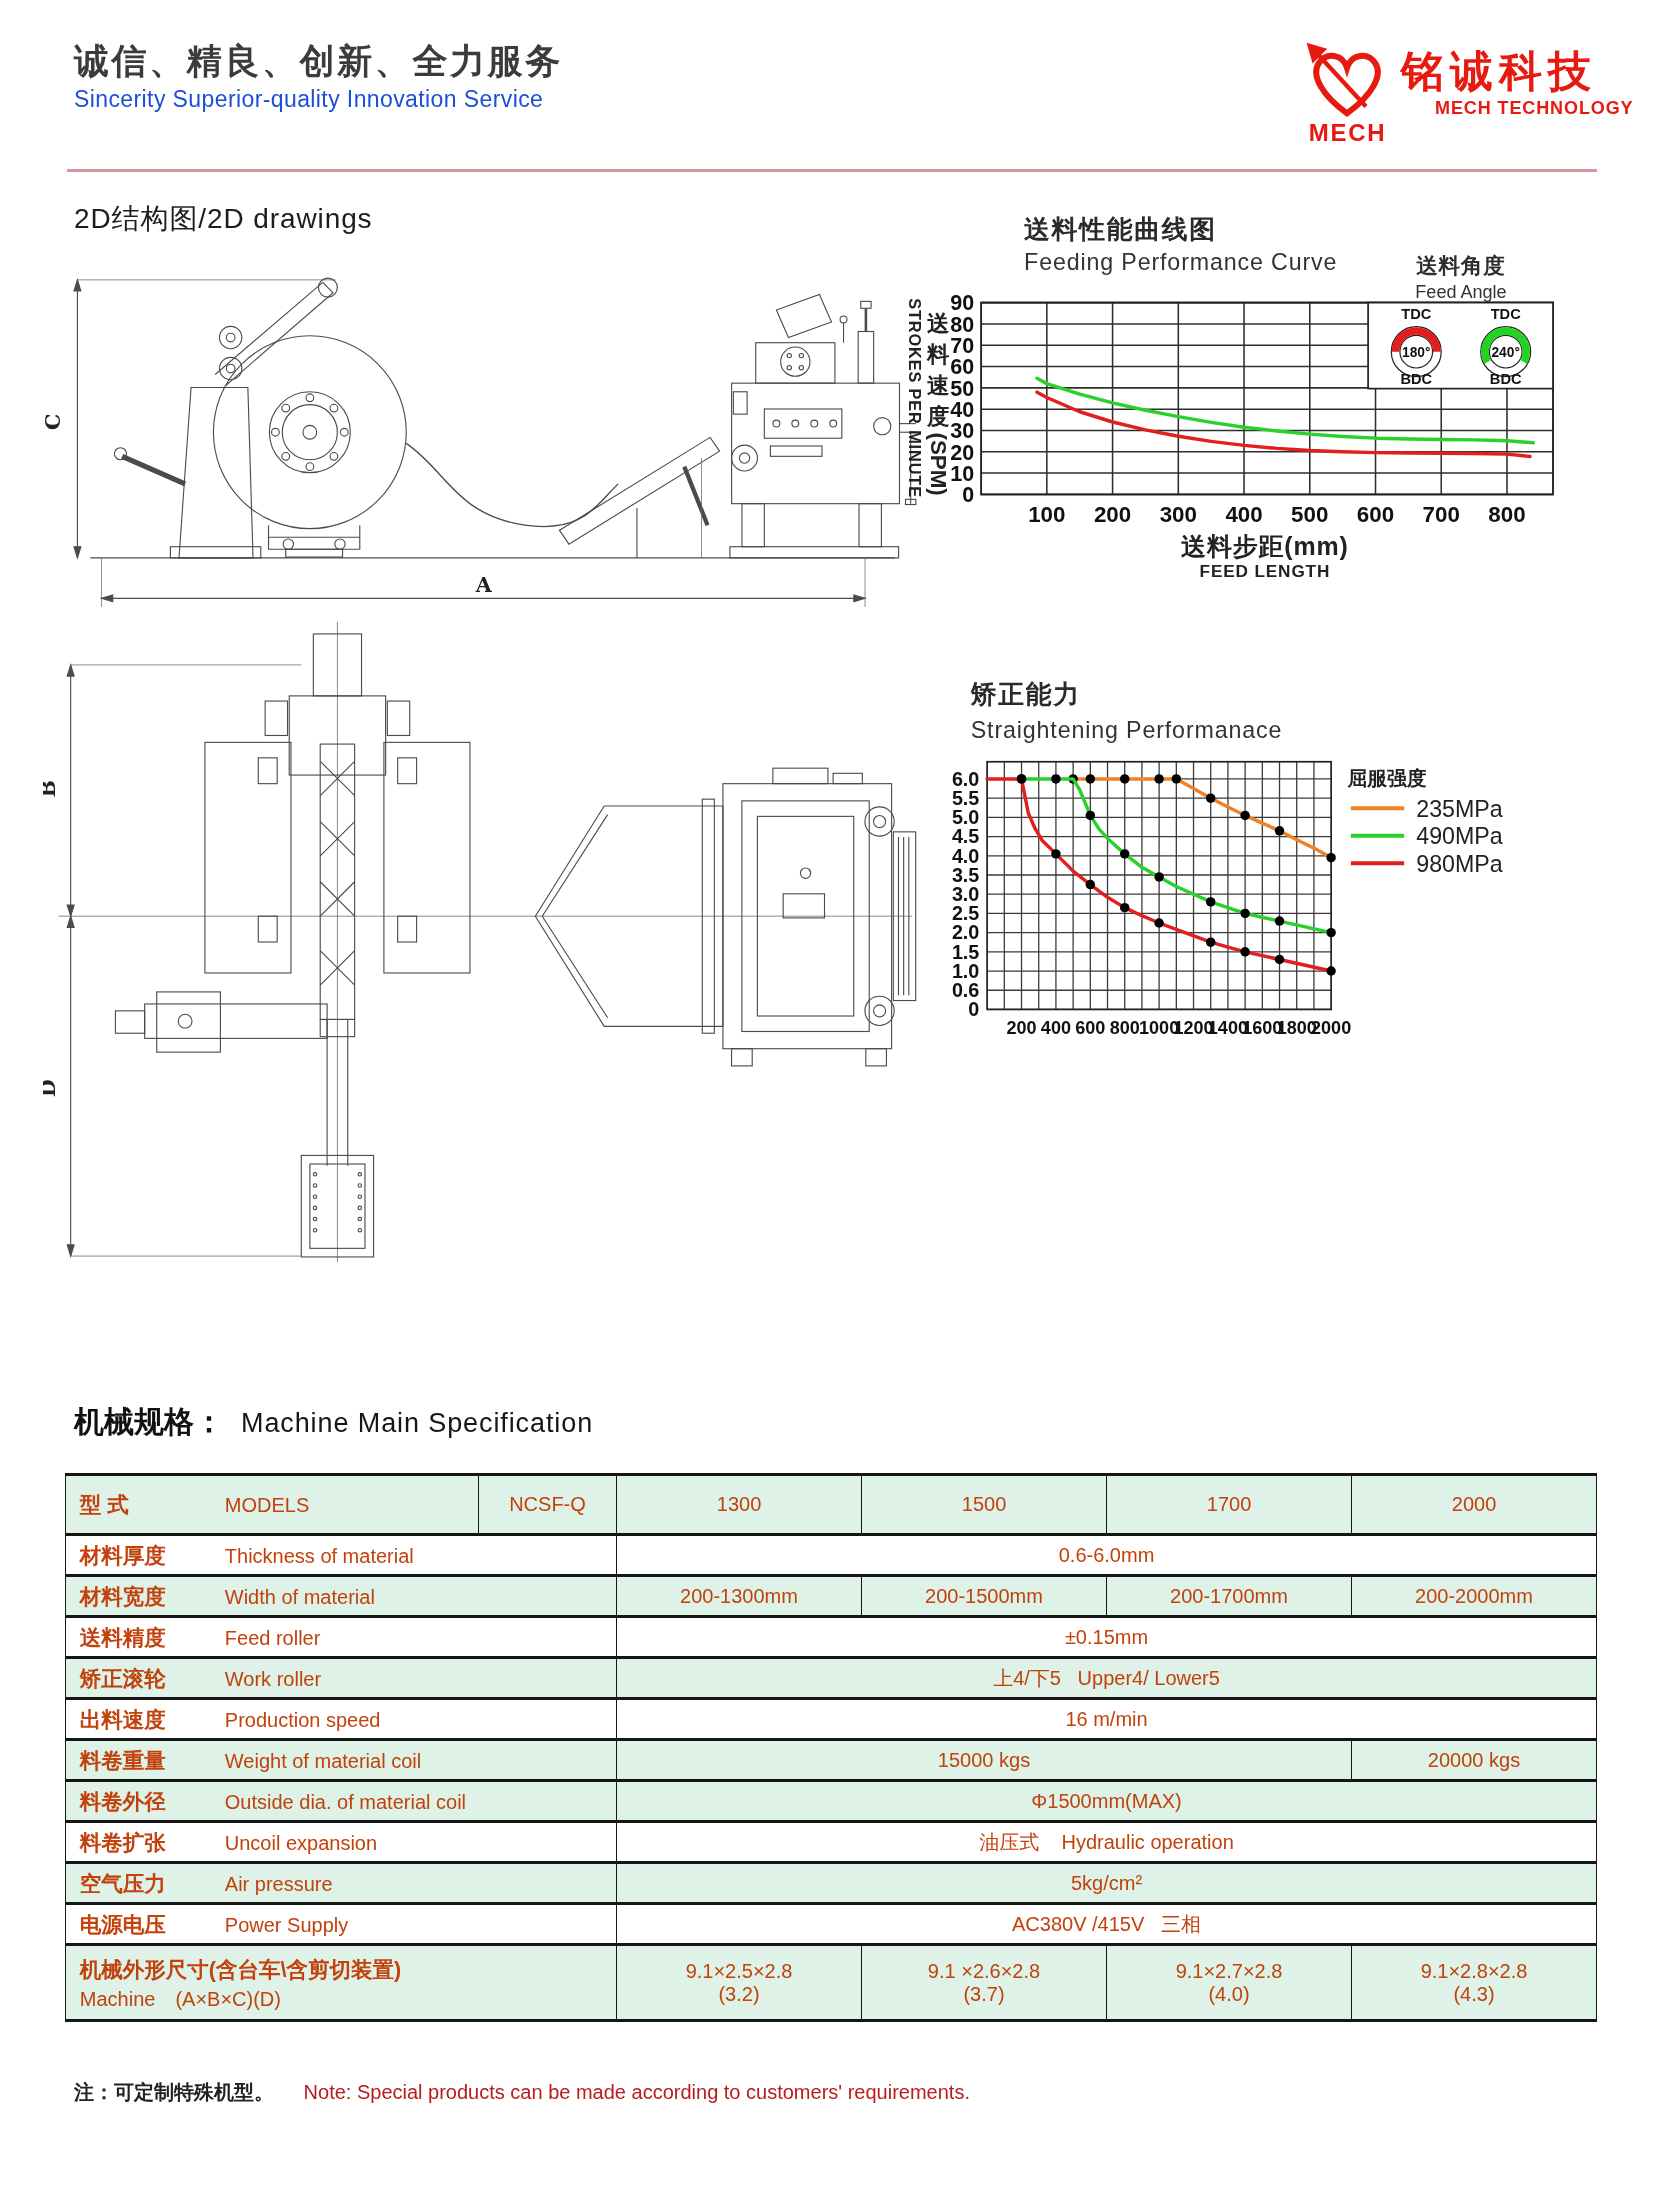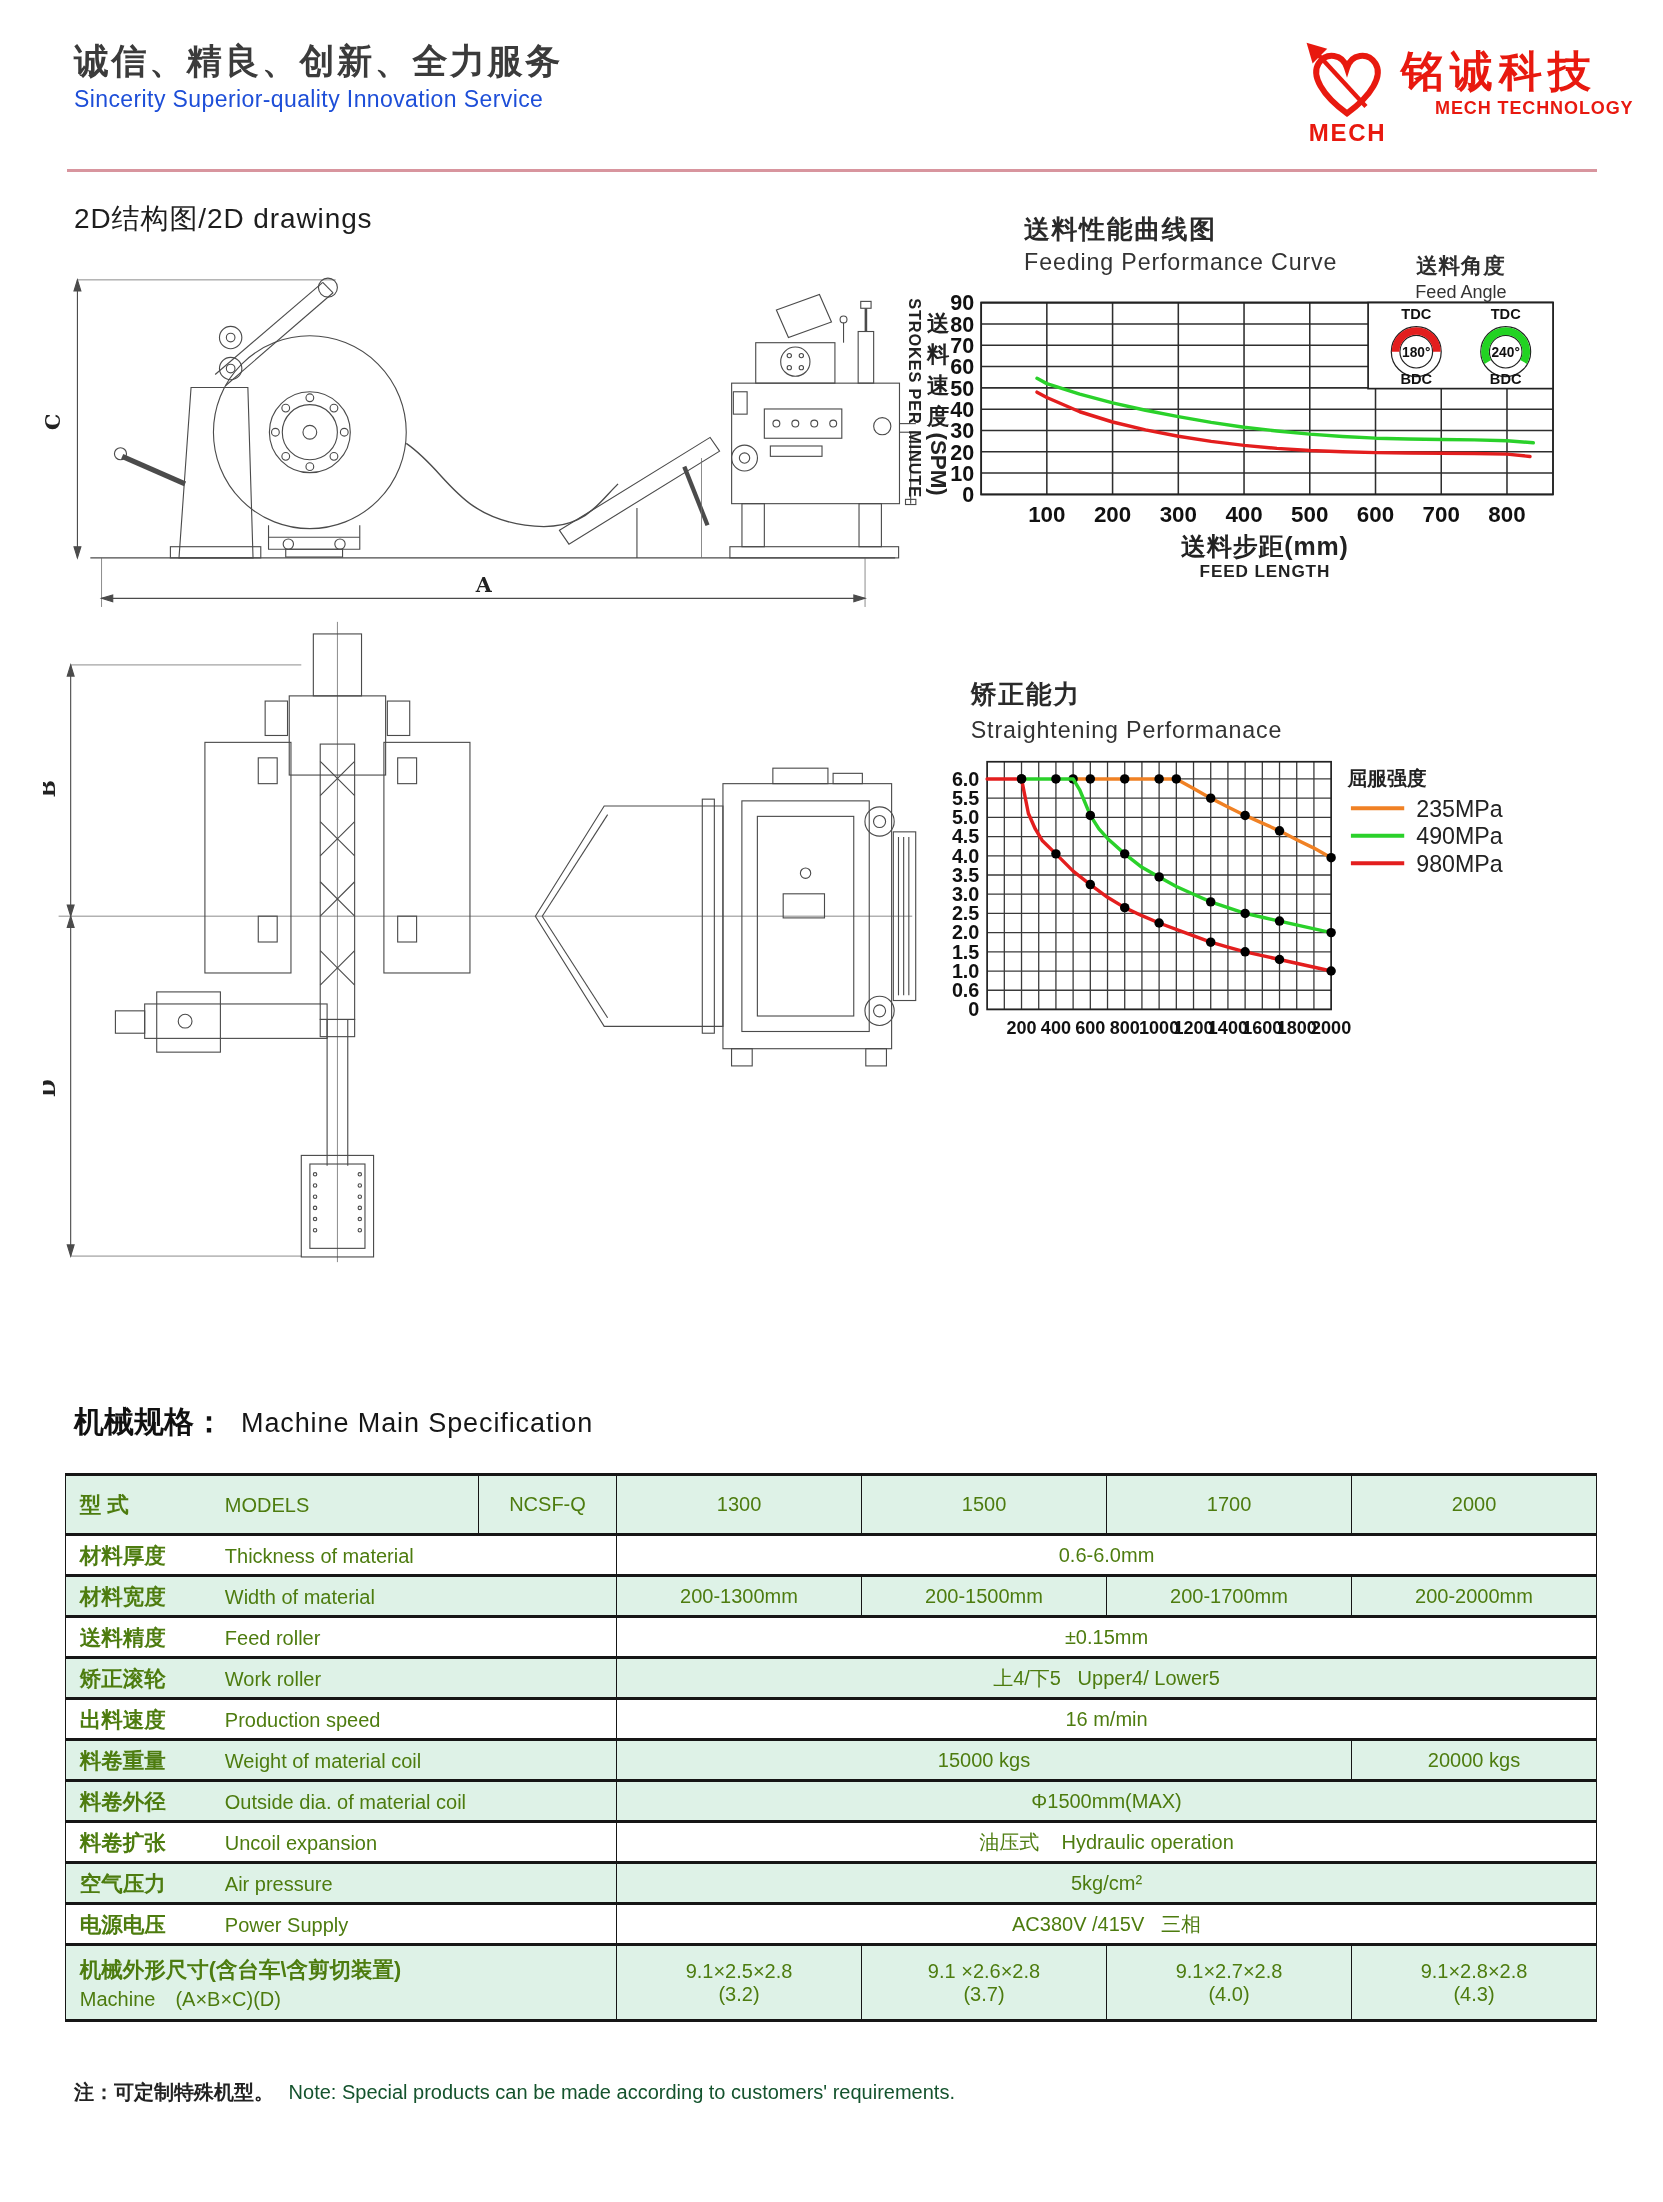--- a/index.html
+++ b/index.html
@@ -36,36 +36,36 @@
   .c-xlab2{font-size:20px;font-weight:600;fill:#222;letter-spacing:1px;}
   .c-ycn{font-size:26px;font-weight:600;fill:#222;}
   .c-yen{font-size:19px;font-weight:600;fill:#222;letter-spacing:1px;}
   .c-leg{font-size:27px;font-weight:500;fill:#222;}
   .c-legt{font-size:23px;font-weight:600;fill:#222;}
   .c-gauge{font-size:17px;font-weight:700;fill:#111;}
   .c-angle{font-size:16px;font-weight:700;fill:#111;}
   
   #spec-table{position:absolute;left:65px;top:1473px;width:1531px;border-collapse:collapse;table-layout:fixed;}
   #spec-table td{border:1.7px solid #161616;border-top-width:3.4px;border-bottom-width:3.4px;
-        font-size:20px;text-align:center;padding:0;white-space:pre;color:#4d7c0f;}
+        font-size:20px;text-align:center;padding:0;white-space:pre;color:#c2410c;}
   #spec-table tr{height:41px;}
   #spec-table tr.hdr{height:60px;}
   #spec-table tr.last{height:76px;}
   #spec-table tr.g{background:#def2e7;}
   #spec-table td.lab{text-align:left;padding-left:13.8px;}
   .cnl{font-size:21.5px;font-weight:600;display:inline-block;width:145px;}
   .enl{font-size:20px;font-weight:400;}
   td.lab.two .cnl{width:auto;display:block;line-height:1.5;}
   td.lab.two .enl{display:block;line-height:1.2;}
   .v-sub{display:block;line-height:1.15;}
   .vcell{line-height:1.15;}
   
   .note{left:74px;top:2079px;font-size:20px;color:#222;}
   .note .n-cn{font-weight:600;}
-  .note .n-en{font-weight:400;margin-left:9px;color:#14532d;}
+  .note .n-en{font-weight:400;margin-left:24px;color:#b91c1c;}
 </style>
 </head>
 <body>
 
 <div id="page">
 
   <div class="abs slogan-cn">诚信、精良、创新、全力服务</div>
   <div class="abs slogan-en">Sincerity Superior-quality Innovation Service</div>
   <div class="abs divider"></div>
 

